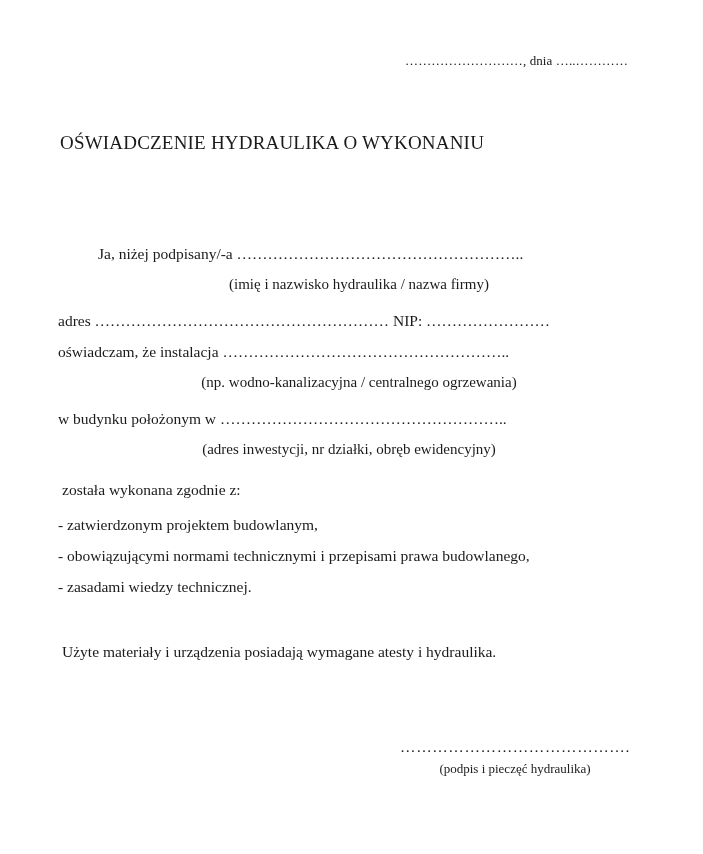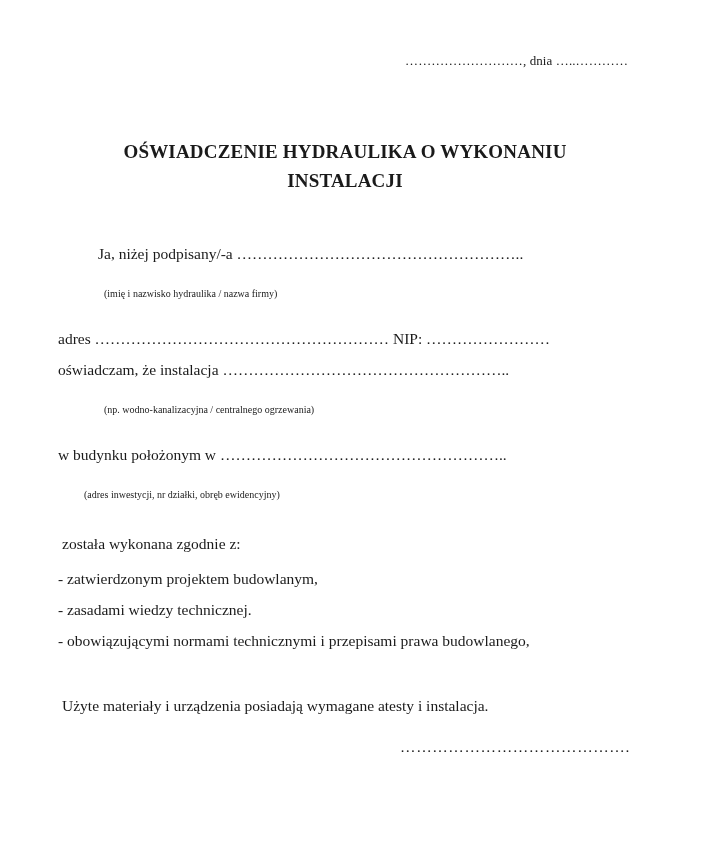--- a/index.html
+++ b/index.html
@@ -34,25 +34,25 @@
     text-align: right;
     font-size: 13px;
     line-height: 22px;
     letter-spacing: 0.1px;
     white-space: nowrap;
   }
 
   
   .doc-title {
     position: absolute;
-    top: 137px;
+    top: 128px;
     left: 60px;
     width: 570px;
-    text-align: center;
-    font-weight: bold;
+    text-align: left;
+    font-weight: normal;
     font-size: 19px;
     line-height: 29px;
     letter-spacing: 0.2px;
   }
   .doc-title .title-line { display: block; }
 
   
   .body-block {
     position: absolute;
     top: 238px;
@@ -69,23 +69,24 @@
     white-space: nowrap;
     overflow: hidden;
   }
 
   .line-wrap {
     margin: 4px;
     white-space: normal;
   }
 
   .caption {
-    margin: 16px;
-    font-size: 10px;
+    margin: 7px;
+    font-size: 15px;
     line-height: 17px;
+    text-align: center;
     padding-left: 30px;
   }
   .caption.cap-narrow { padding-left: 10px; font-family: Liberation Serif, serif; }
 
   .gap-sm { height: 5px; }
   .gap-lg { height: 30px; }
 
   .justified {
     text-align: justify;
     text-align-last: left;
@@ -116,21 +117,20 @@
 </style>
 </head>
 <body>
 
 <div class="page">
 
   <div class="date-line">………………………, dnia …..…………</div>
 
   <div class="doc-title">
     <span class="title-line">OŚWIADCZENIE HYDRAULIKA O WYKONANIU</span>
-    <span class="title-line">INSTALACJI</span>
   </div>
 
   <div class="body-block">
 
     <p class="line p-indent">Ja, niżej podpisany/-a ………………………………………………..</p>
 
     <p class="caption">(imię i nazwisko hydraulika / nazwa firmy)</p>
 
     <div class="gap-sm"></div>
 
@@ -145,28 +145,29 @@
     <p class="line">w budynku położonym w ………………………………………………..</p>
 
     <p class="caption cap-narrow">(adres inwestycji, nr działki, obręb ewidencyjny)</p>
 
     <div class="gap-sm"></div>
 
     <p class="line-wrap">została wykonana zgodnie z:</p>
 
     <p class="bullet-item">- zatwierdzonym projektem budowlanym,</p>
 
+    <p class="bullet-item">- obowiązującymi normami technicznymi i przepisami prawa budowlanego,</p>
+
     <p class="bullet-item">- zasadami wiedzy technicznej.</p>
-
-    <p class="bullet-item">- obowiązującymi normami technicznymi i przepisami prawa budowlanego,</p>
 
     <div class="gap-lg"></div>
 
-    <p class="line-wrap">Użyte materiały i urządzenia posiadają wymagane atesty i instalacja.</p>
+    <p class="line-wrap">Użyte materiały i urządzenia posiadają wymagane atesty i hydraulika.</p>
 
 
   </div>
 
   <div class="signature-block">
     <div class="sig-dots">…………………………………….</div>
+    <div class="sig-caption">(podpis i pieczęć hydraulika)</div>
   </div>
 
 </div>
 
 </body></html>

